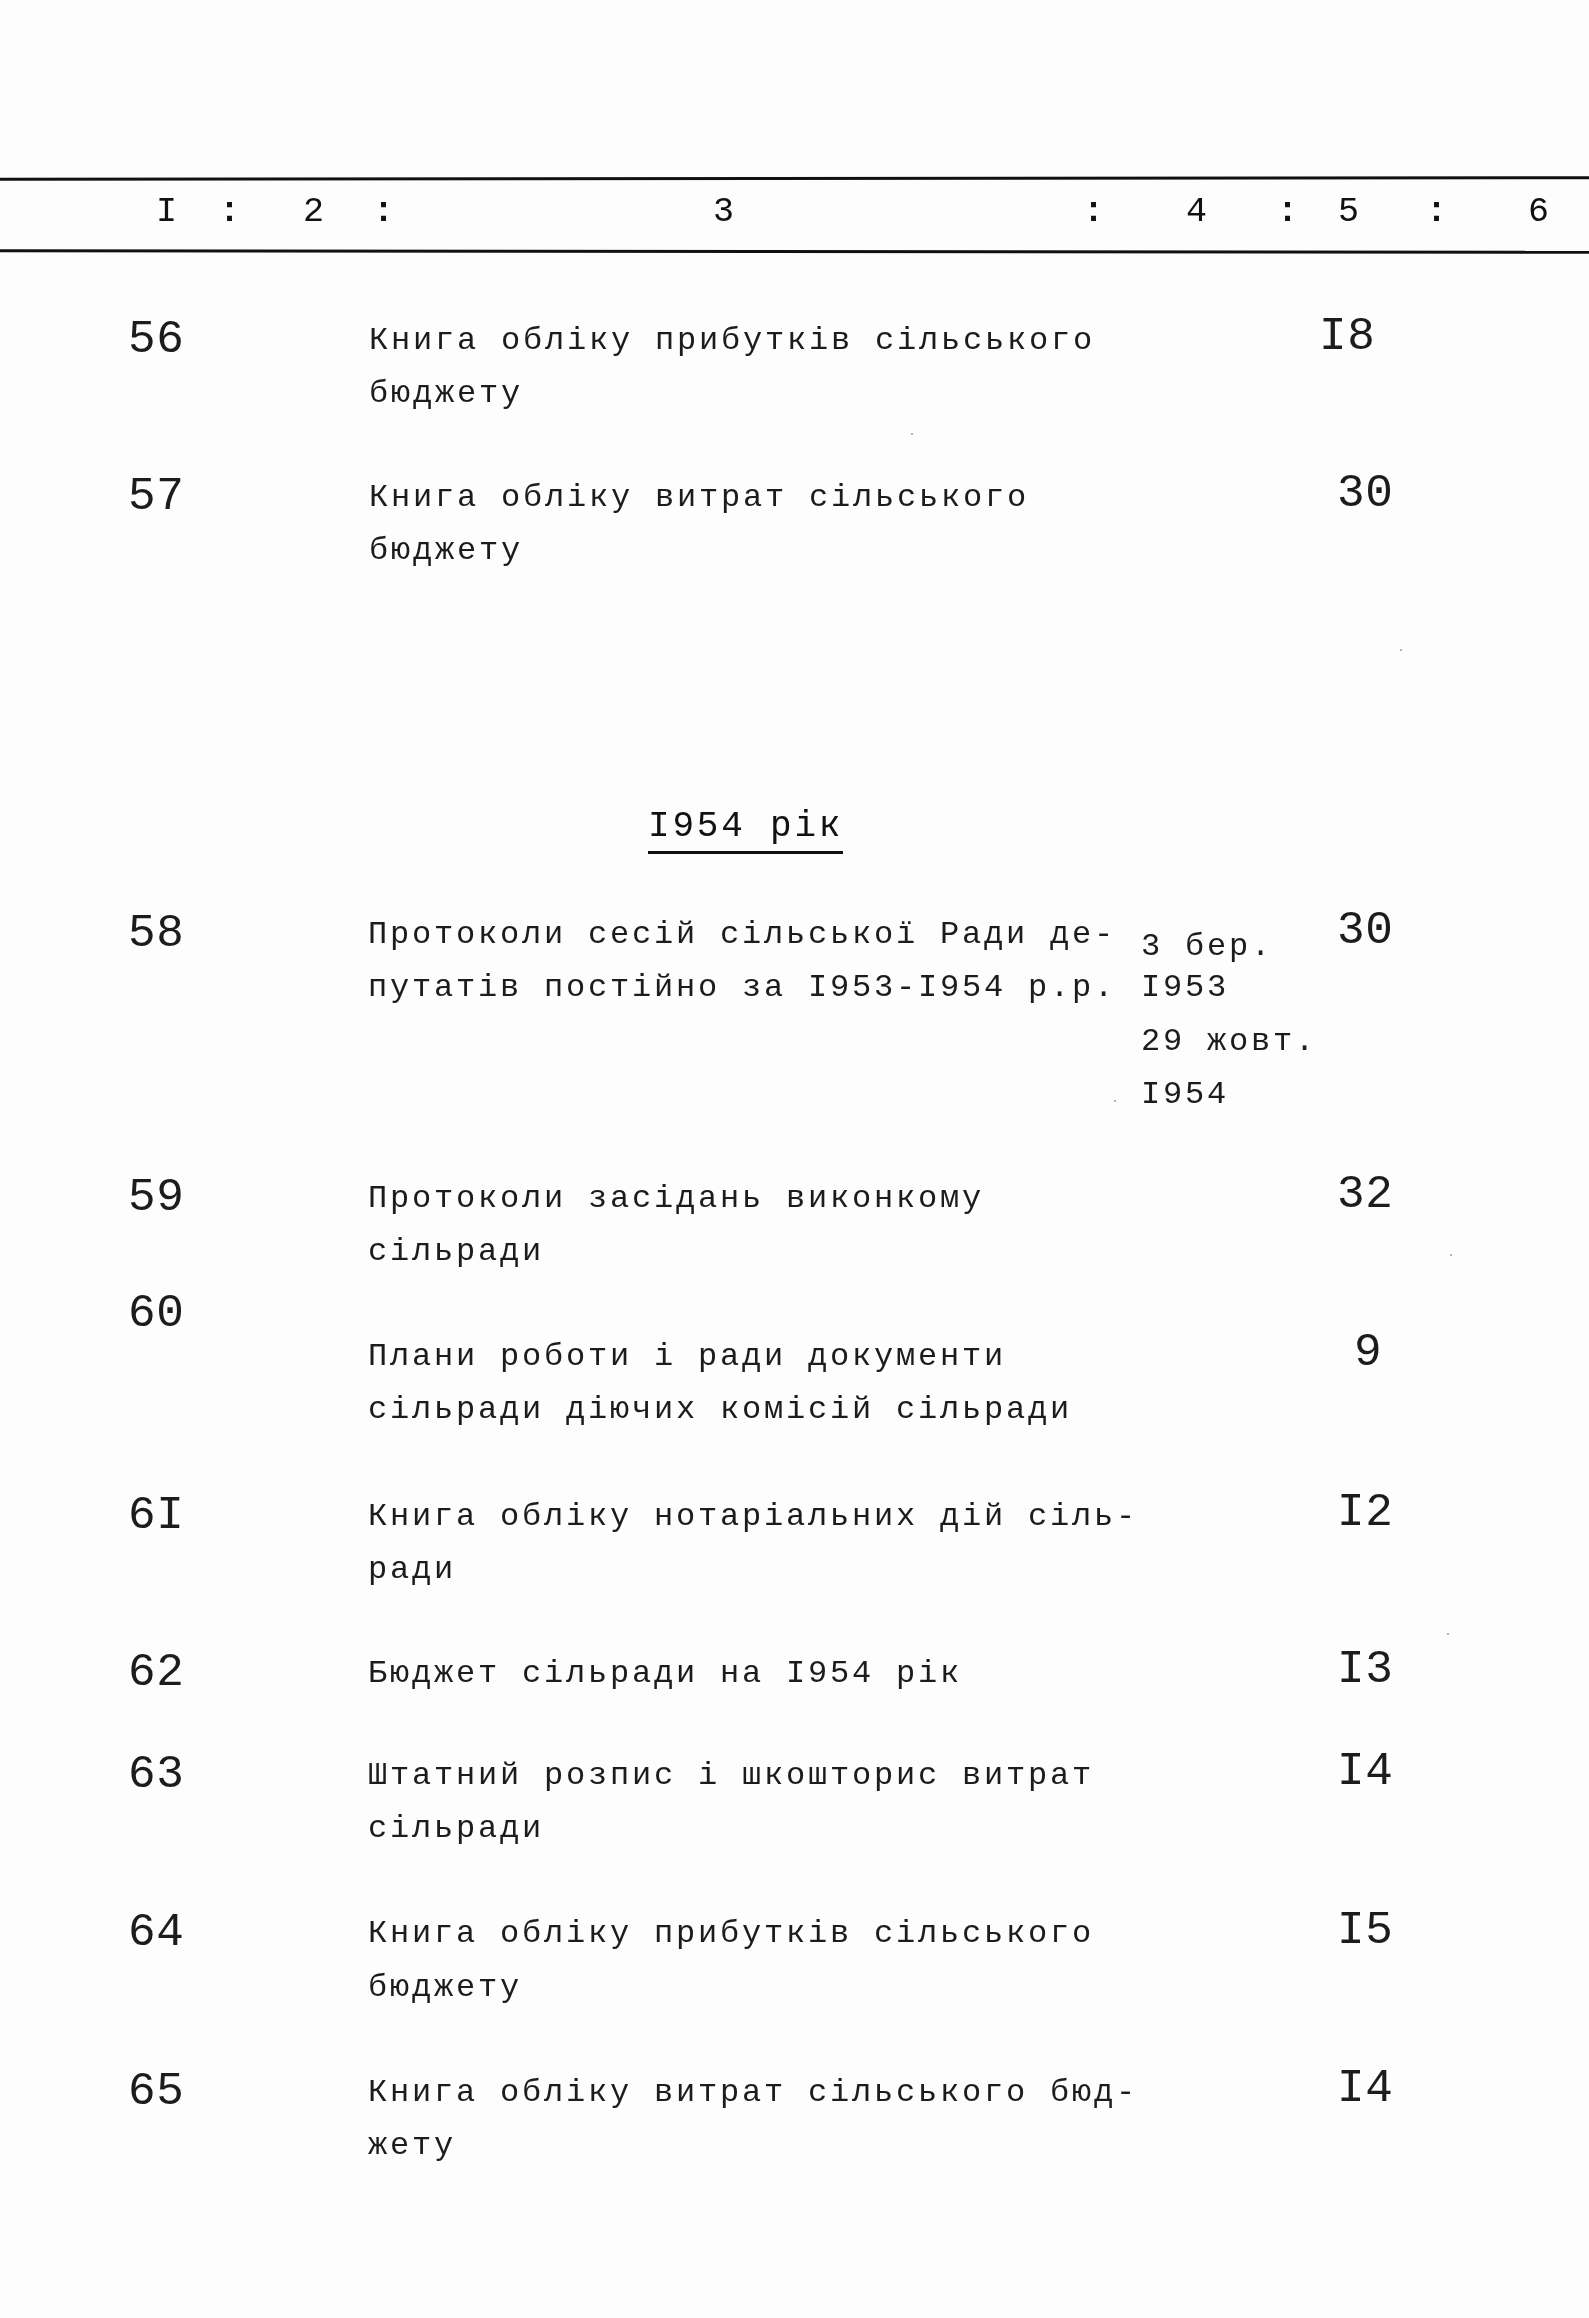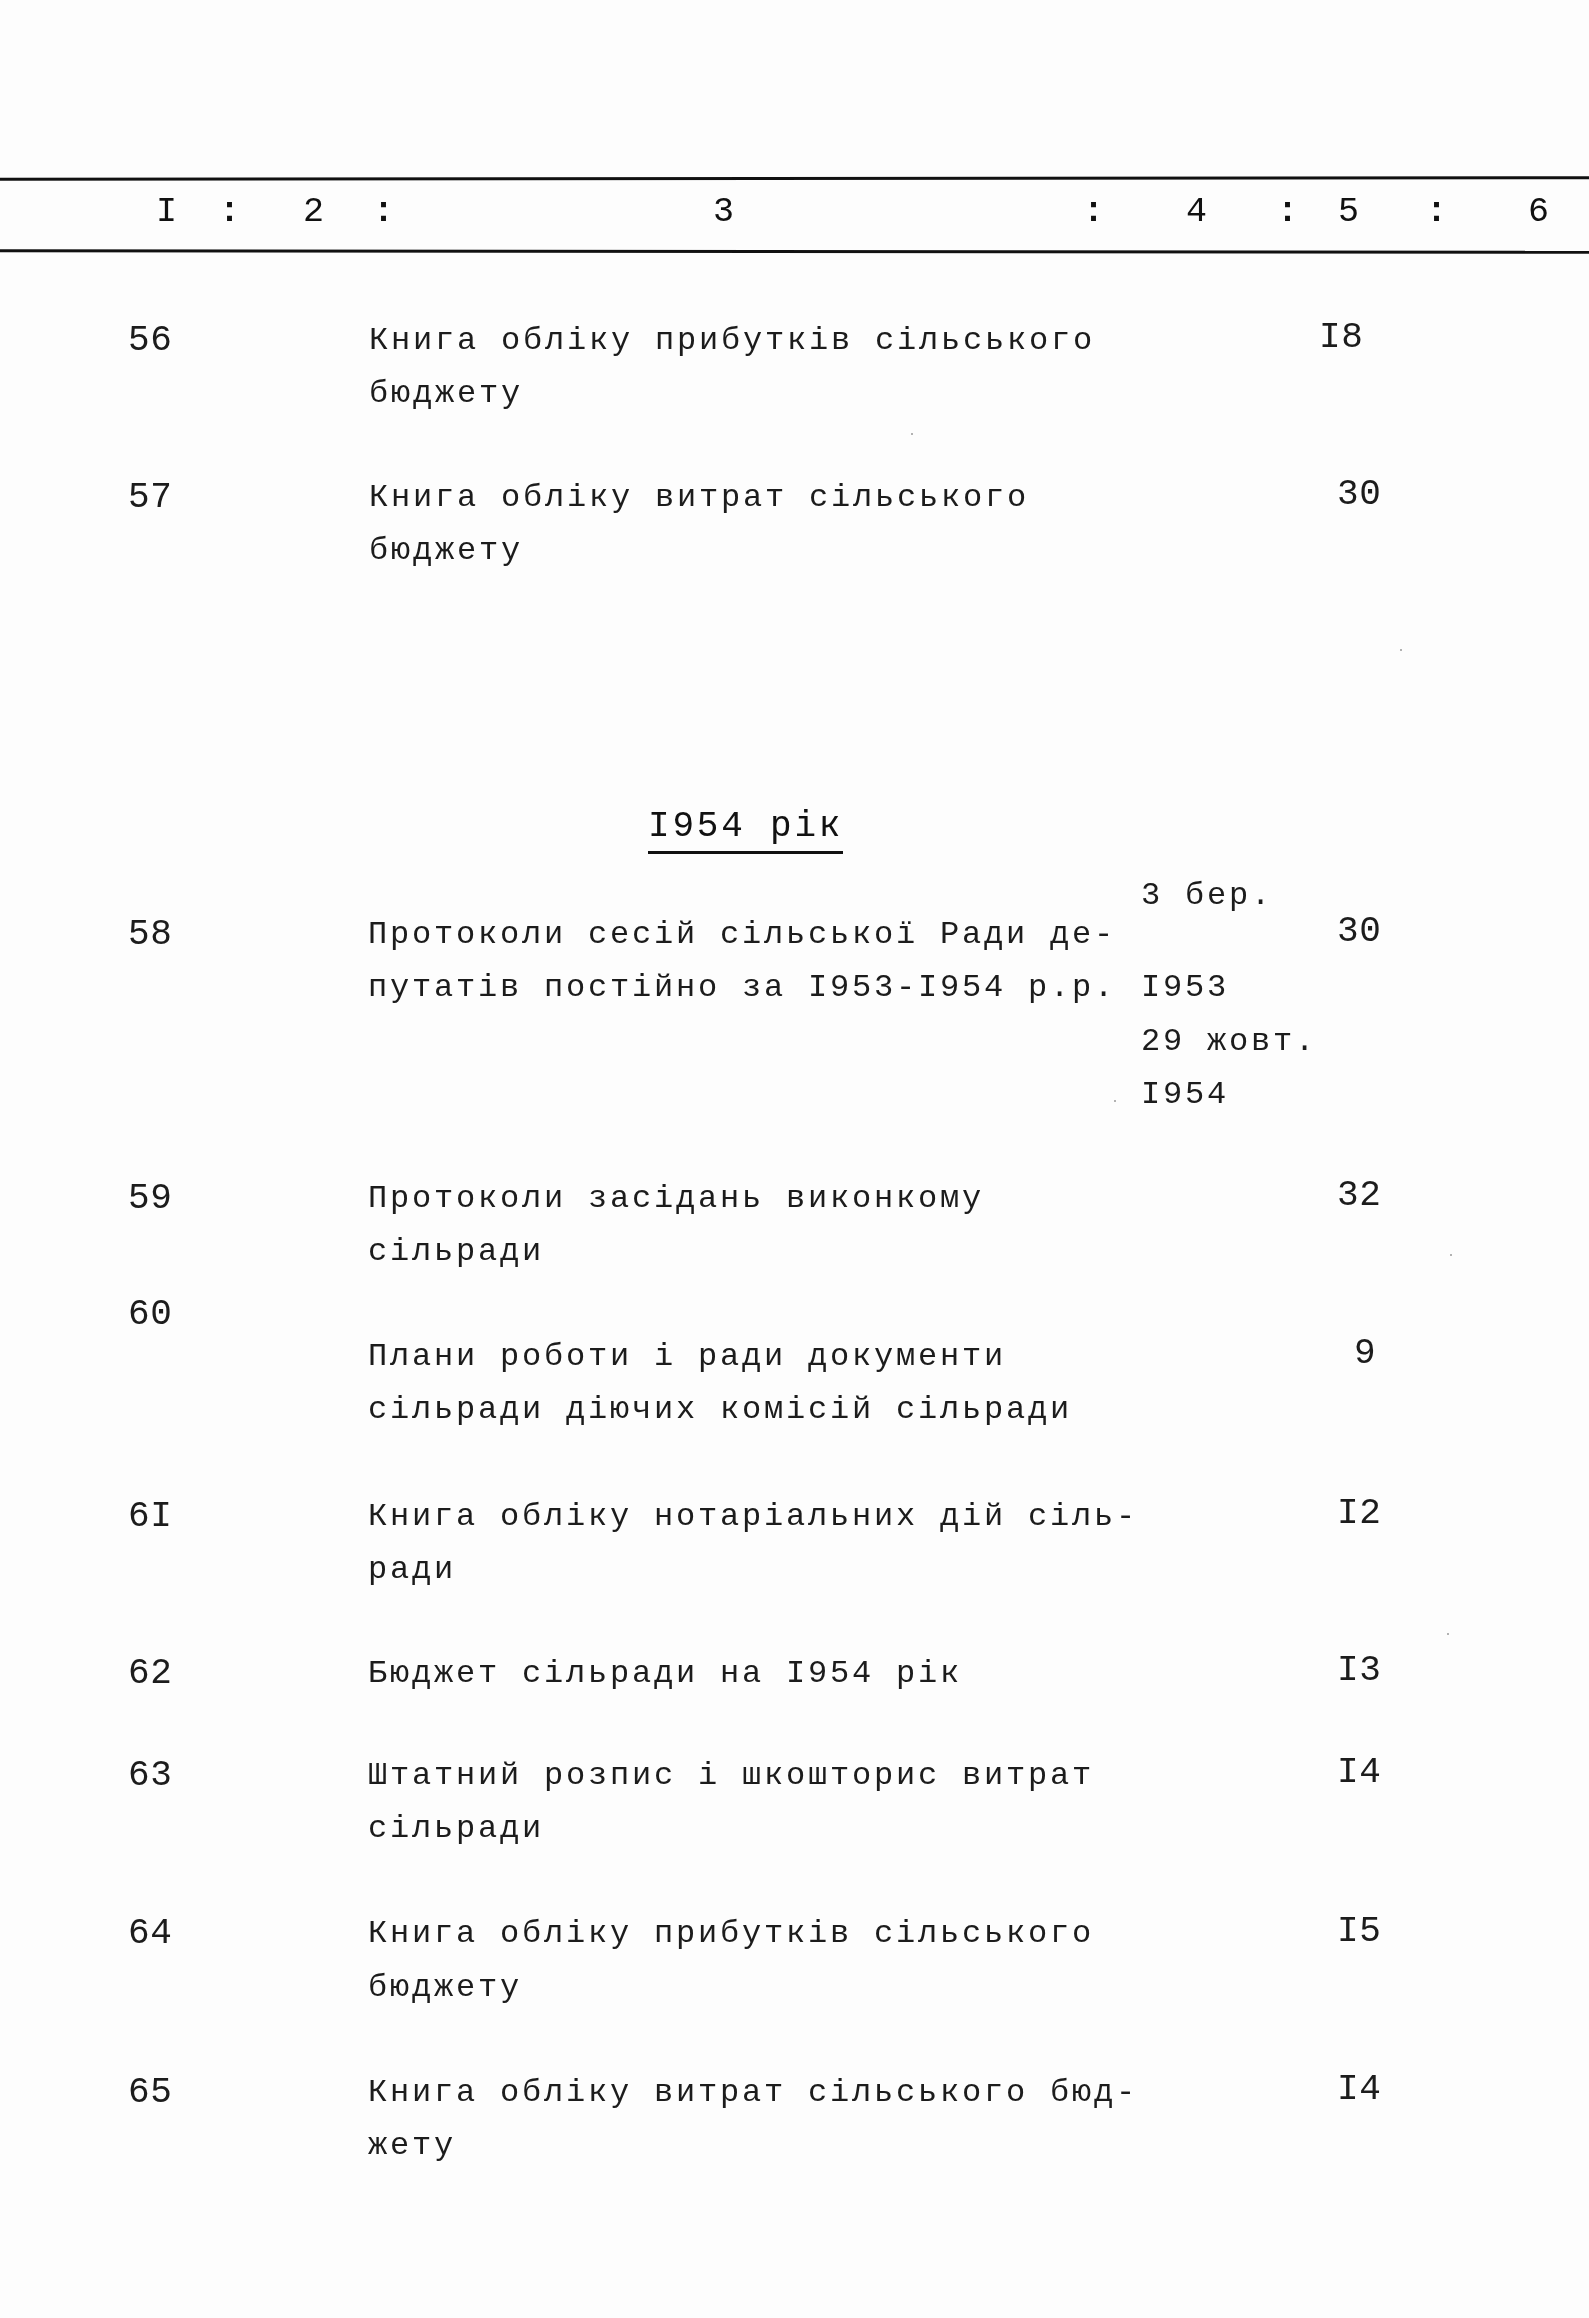--- a/index.html
+++ b/index.html
@@ -51,21 +51,21 @@
     .text {
       position: absolute;
       font-size: 32px;
       line-height: 53px;
       letter-spacing: 2.8px;
       color: #1c1c1c;
       white-space: pre;
     }
     .num {
       position: absolute;
-      font-size: 36px;
+      font-size: 46px;
       line-height: 53px;
       letter-spacing: 0.7px;
       color: #1c1c1c;
     }
     .section-title {
       position: absolute;
       left: 648px;
       top: 804px;
       font-size: 36px;
       line-height: 46px;
@@ -115,21 +115,21 @@
     <span class="text" style="left:369px;top:524px">бюджету</span>
     <span class="num" style="left:1337px;top:468px">30</span>
   </div>
 
   <span class="section-title">I954 рік</span>
 
   <div>
     <span class="num" style="left:128px;top:908px">58</span>
     <span class="text" style="left:368px;top:908px">Протоколи сесій сільської Ради де-</span>
     <span class="text" style="left:368px;top:961px">путатів постійно за I953-I954 р.р.</span>
-    <span class="text" style="left:1141px;top:869px">3 бер.</span>
+    <span class="text" style="left:1141px;top:920px">3 бер.</span>
     <span class="text" style="left:1141px;top:961px">I953</span>
     <span class="text" style="left:1141px;top:1015px">29 жовт.</span>
     <span class="text" style="left:1141px;top:1068px">I954</span>
     <span class="num" style="left:1337px;top:905px">30</span>
   </div>
 
   <div>
     <span class="num" style="left:128px;top:1172px">59</span>
     <span class="text" style="left:368px;top:1172px">Протоколи засідань виконкому</span>
     <span class="text" style="left:368px;top:1225px">сільради</span>

